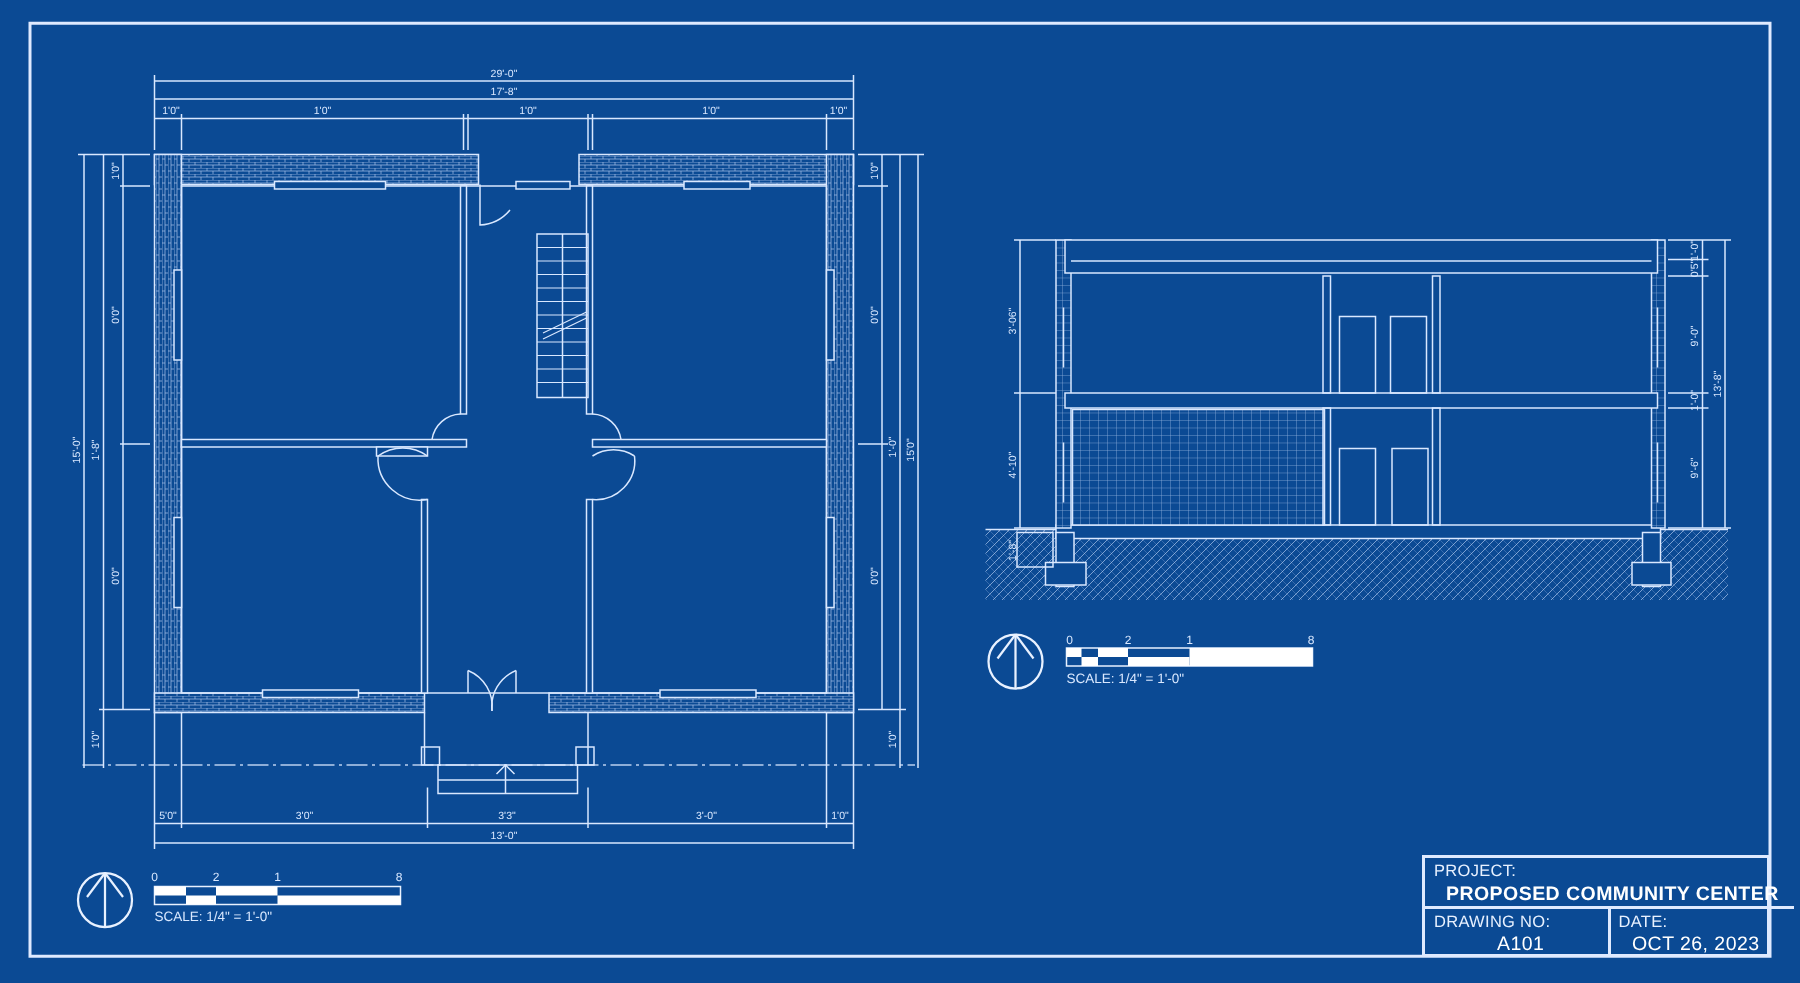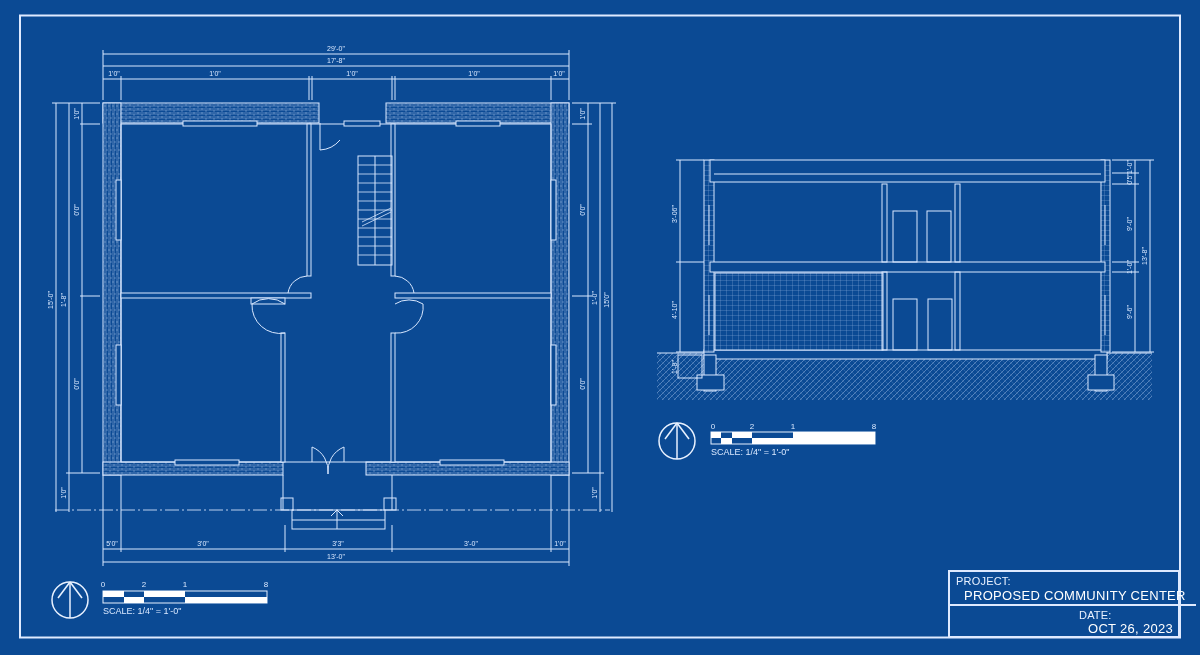--- a/index.html
+++ b/index.html
@@ -283,19 +283,23 @@
     <text class="dim" style="font-size:8px" x="752" y="429" text-anchor="middle">2</text>
     <text class="dim" style="font-size:8px" x="793" y="429" text-anchor="middle">1</text>
     <text class="dim" style="font-size:8px" x="874" y="429" text-anchor="middle">8</text>
     <text class="dim" style="font-size:9px" x="711" y="455">SCALE: 1/4" = 1'-0"</text>
   </g>
 </svg>
 
 <div class="tb" style="left:948px;top:570px;width:232px;height:68px;">
   <div class="tb" style="left:0;top:0;width:246px;height:34px;border-width:0 0 2px 0;">
     <span class="tb-label" style="left:6px;top:3px;">PROJECT:</span>
-    <span class="tb-value" style="left:14px;top:16px;">PROPOSED COMMUNITY CENTER</span>
+    <span class="tb-value" style="left:14px;top:16px;font-weight:bold;">PROPOSED COMMUNITY CENTER</span>
+  </div>
+  <div class="tb" style="left:0;top:34px;width:124px;height:30px;border-width:0 2px 0 0;">
+    <span class="tb-label" style="left:6px;top:3px;">DRAWING NO:</span>
+    <span class="tb-value" style="left:48px;top:15px;">A101</span>
   </div>
   <div class="tb" style="left:124px;top:34px;width:104px;height:30px;border-width:0;">
     <span class="tb-label" style="left:5px;top:3px;text-align:right;">DATE:</span>
     <span class="tb-value" style="left:14px;top:15px;text-align:right;">OCT 26, 2023</span>
   </div>
 </div>
 
 </body></html>

